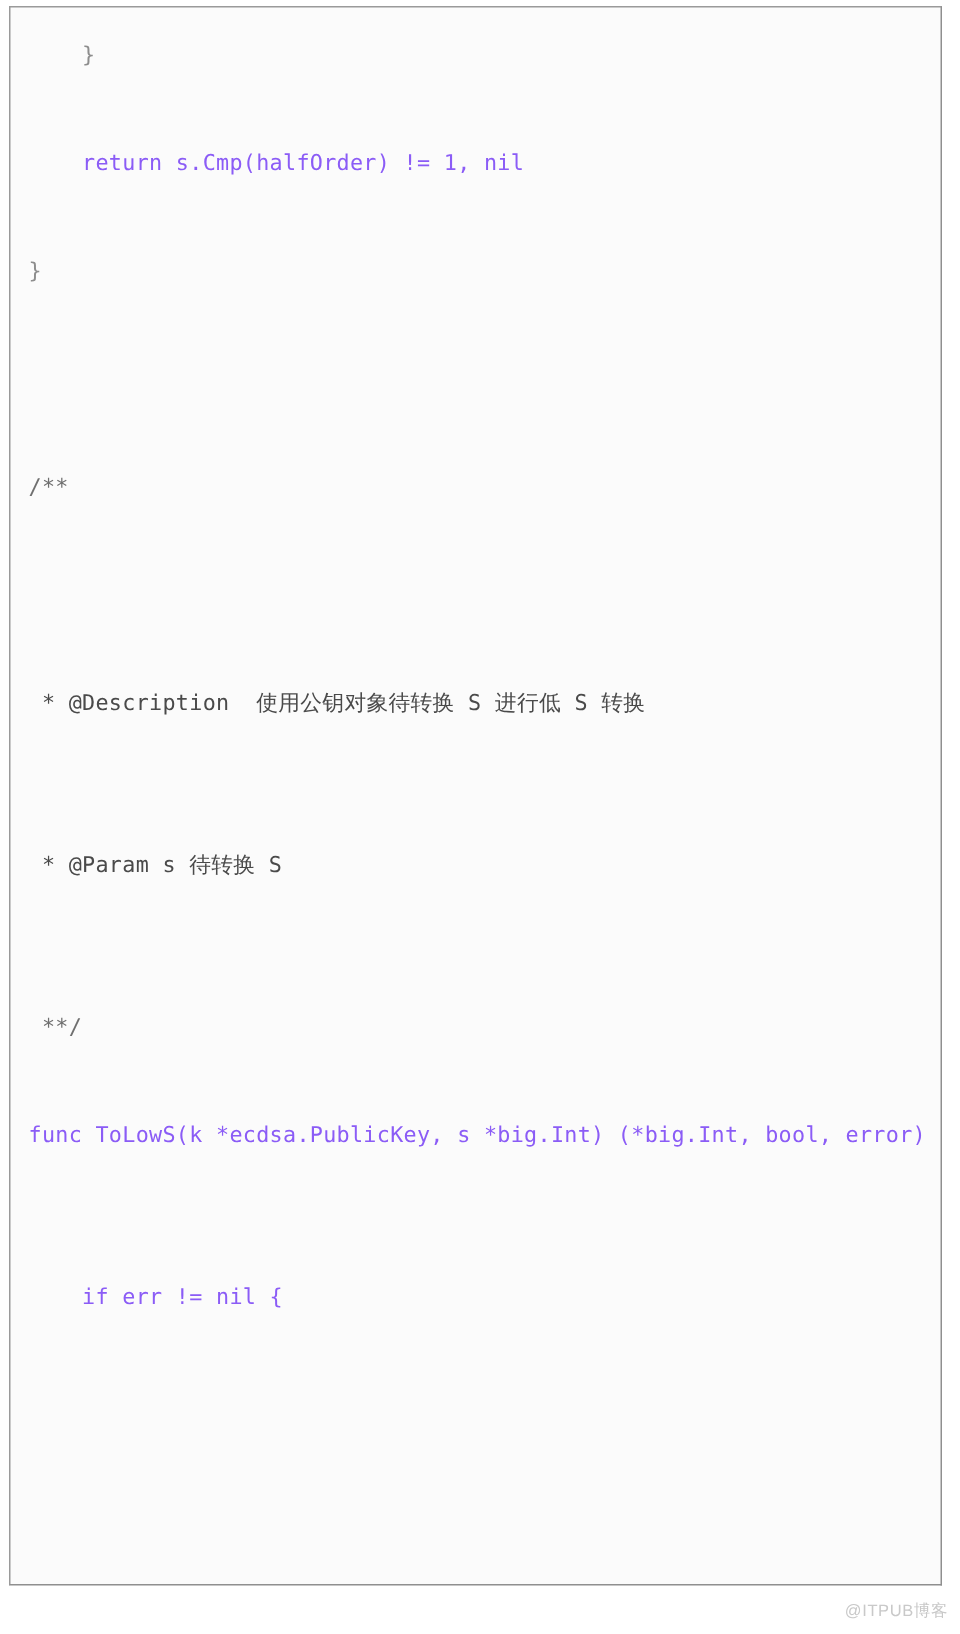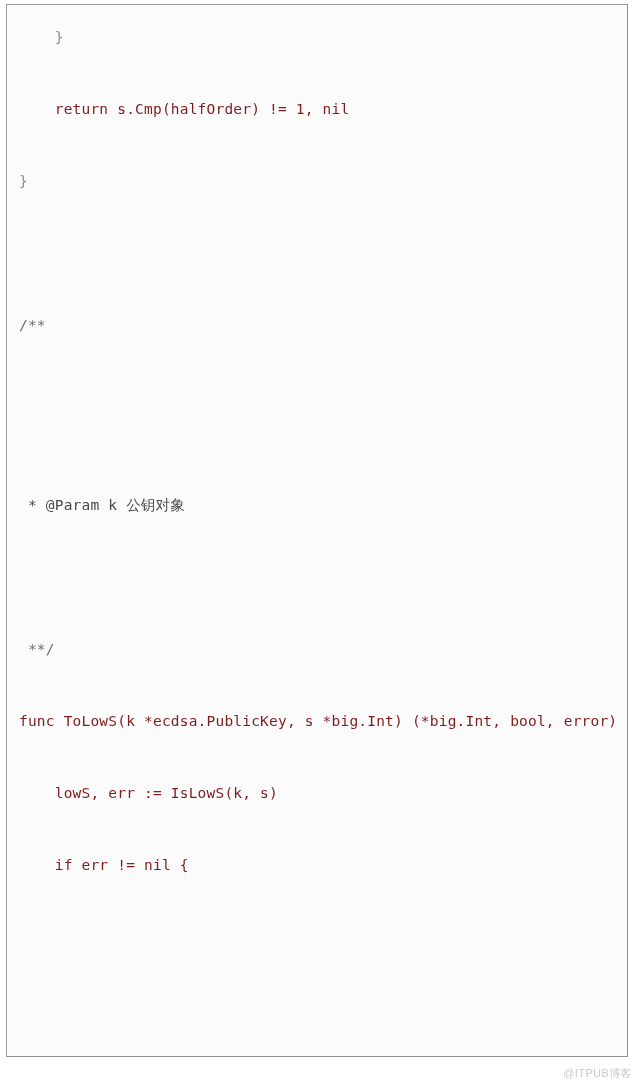--- a/index.html
+++ b/index.html
@@ -44,21 +44,21 @@
     padding: 14px 0 0 0;
     margin: 0;
   }
 
   .code-line {
     height: 36px;
     line-height: 36px;
     font-family: "DejaVu Sans Mono", "Liberation Mono", monospace;
     font-size: 14.5px;
     letter-spacing: 0.2px;
-    color: #7f1d1d;
+    color: #8b5cf6;
     white-space: pre;
     padding-left: 12px;
     margin: 0;
   }
 
   
   .code-line.faint {
     color: #8d8d8d;
   }
 
@@ -99,30 +99,30 @@
         <div class="code-line">    return s.Cmp(halfOrder) != 1, nil</div>
         <div class="code-line blank"></div>
         <div class="code-line faint">}</div>
         <div class="code-line blank"></div>
         <div class="code-line blank"></div>
         <div class="code-line blank"></div>
         <div class="code-line comment">/**</div>
         <div class="code-line blank"></div>
         <div class="code-line blank"></div>
         <div class="code-line blank"></div>
+        <div class="code-line doc"> * @Description  使用公钥对象待转换 S 进行低 S 转换</div>
         <div class="code-line blank"></div>
-        <div class="code-line doc"> * @Param k 公钥对象</div>
         <div class="code-line blank"></div>
+        <div class="code-line doc"> * @Param s 待转换 S</div>
         <div class="code-line blank"></div>
         <div class="code-line blank"></div>
         <div class="code-line comment"> **/</div>
         <div class="code-line blank"></div>
         <div class="code-line">func ToLowS(k *ecdsa.PublicKey, s *big.Int) (*big.Int, bool, error) {</div>
         <div class="code-line blank"></div>
-        <div class="code-line">    lowS, err := IsLowS(k, s)</div>
         <div class="code-line blank"></div>
         <div class="code-line">    if err != nil {</div>
       </div>
   </div>
 
   <div id="watermark">@ITPUB博客</div>
 
 </div>
 
 </body></html>

